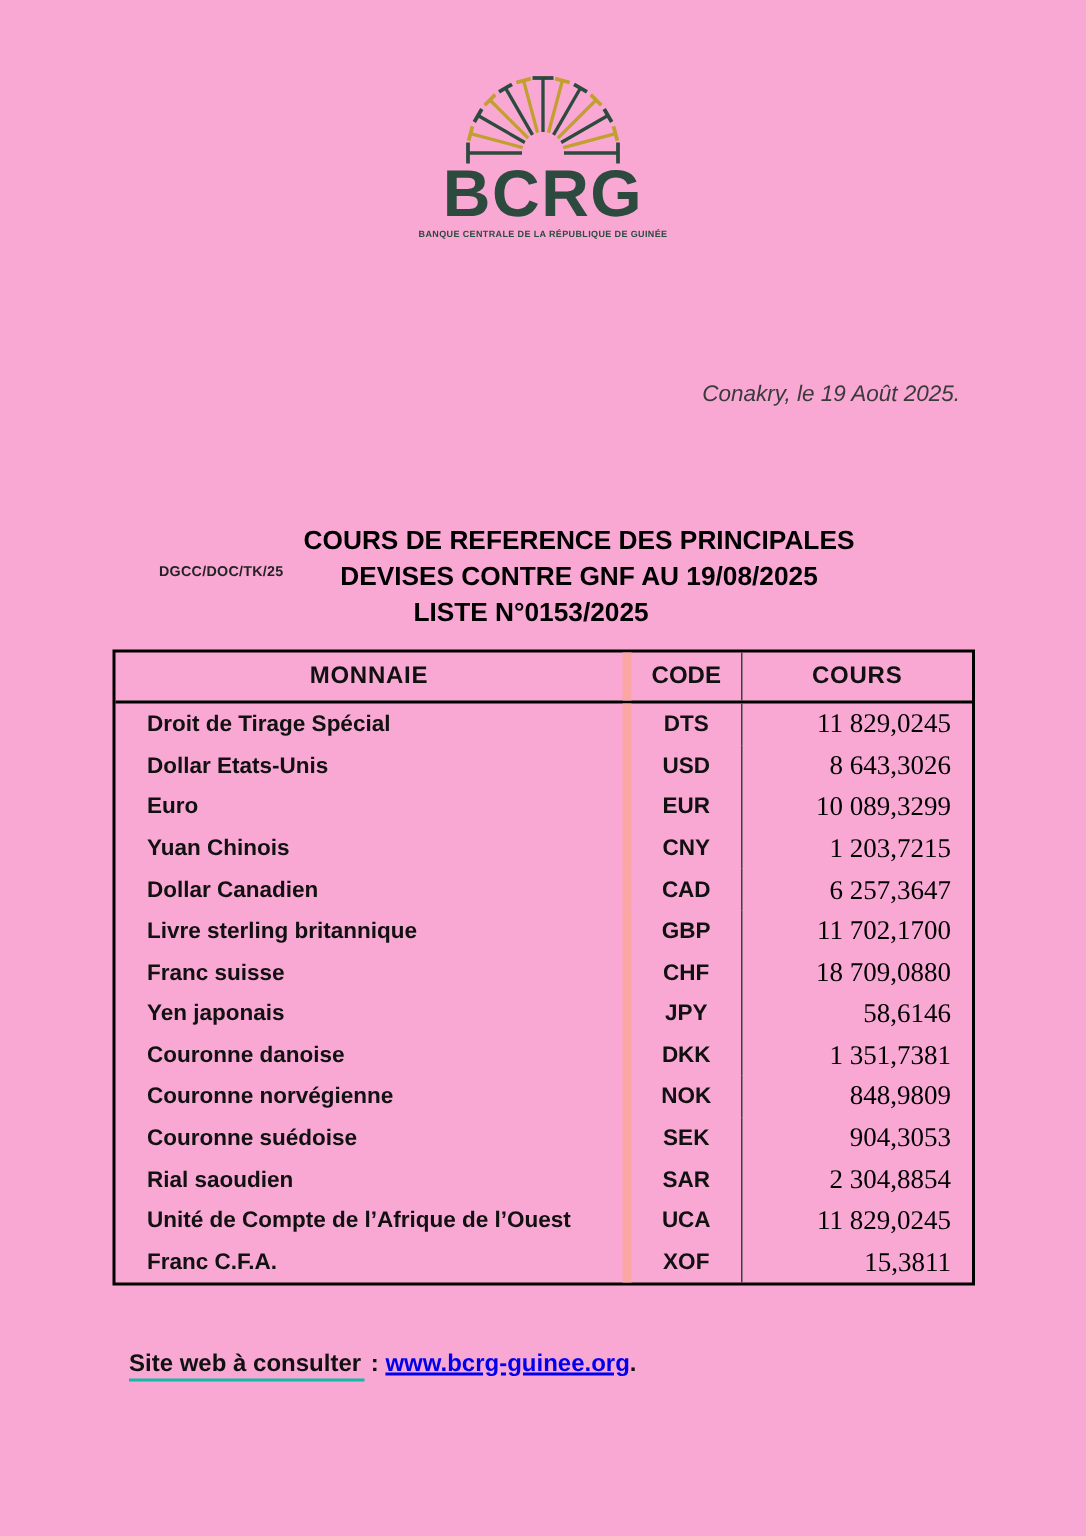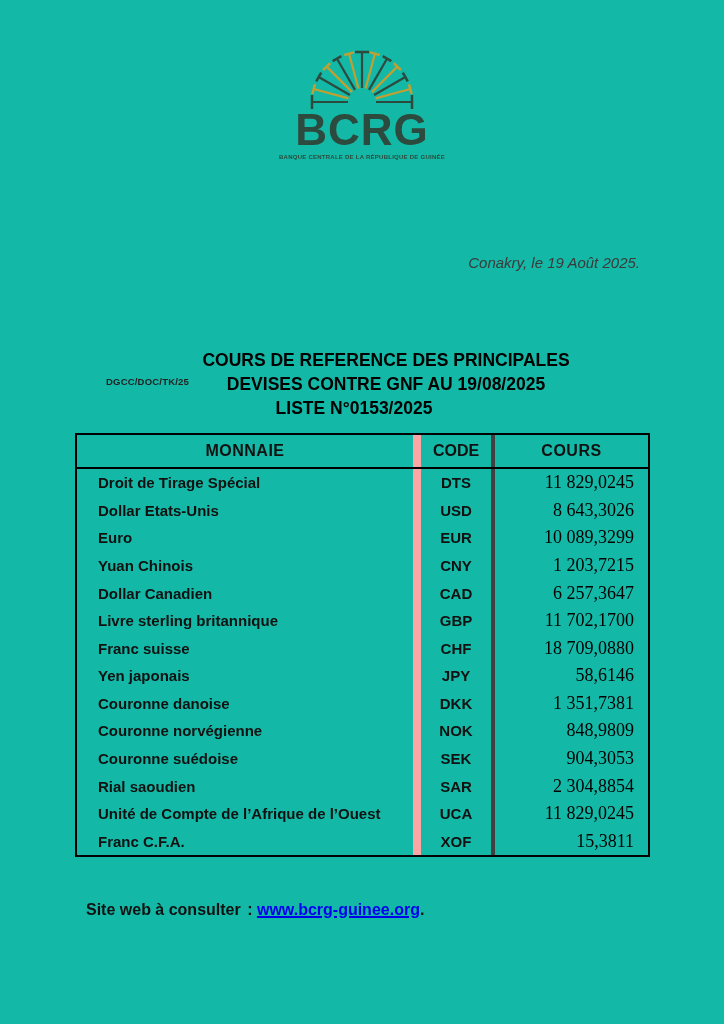--- a/index.html
+++ b/index.html
@@ -3,21 +3,21 @@
 <meta charset="utf-8">
 <style>
   * { margin:0; padding:0; box-sizing:border-box; }
   html,body { background:#ffffff; }
   body {
     width:724px; height:1024px; position:relative;
     font-family:"Liberation Sans", sans-serif;
     color:#111;
     overflow:hidden;
   }
-  .page { position:absolute; inset:0; background:#14b8a6; }
+  .page { position:absolute; inset:0; background:#f9a8d4; }
 
   
   .logo-wrap {
     position:absolute; top:50px; left:0; right:0;
     display:flex; flex-direction:column; align-items:center;
   }
   .logo-rays { overflow:visible; display:block; }
   .logo-name {
     margin-top:1px;
     font-size:44px; font-weight:bold; letter-spacing:1px;
@@ -55,22 +55,22 @@
     width:575px; height:424px;
     border:2px solid #000;
     display:flex; flex-direction:column;
   }
   .thead {
     display:flex; height:34px; border-bottom:2px solid #000;
     font-weight:bold; font-size:16px;
   }
   .tbody { flex:1; display:flex; flex-direction:column; }
   .trow { display:flex; flex:1; }
-  .col-monnaie { width:344px; border-right:8px solid #fca5a5; display:flex; align-items:center; }
-  .col-code    { width:74px;  border-right:4px solid #404040; display:flex; align-items:center; justify-content:center; }
+  .col-monnaie { width:344px; border-right:6px solid #fca5a5; display:flex; align-items:center; }
+  .col-code    { width:74px;  border-right:1px solid #404040; display:flex; align-items:center; justify-content:center; }
   .col-cours   { flex:1; display:flex; align-items:center; justify-content:flex-end; }
   .thead .col-monnaie { justify-content:center; letter-spacing:0.5px; }
   .thead .col-cours   { justify-content:center; letter-spacing:0.5px; }
   .trow .col-monnaie { font-weight:bold; font-size:15px; padding-left:21px; }
   .trow .col-code    { font-weight:bold; font-size:15px; }
   .trow .col-cours   {
     font-family:"Liberation Serif", serif;
     font-size:18px; padding-right:14px; color:#000;
   }
 

